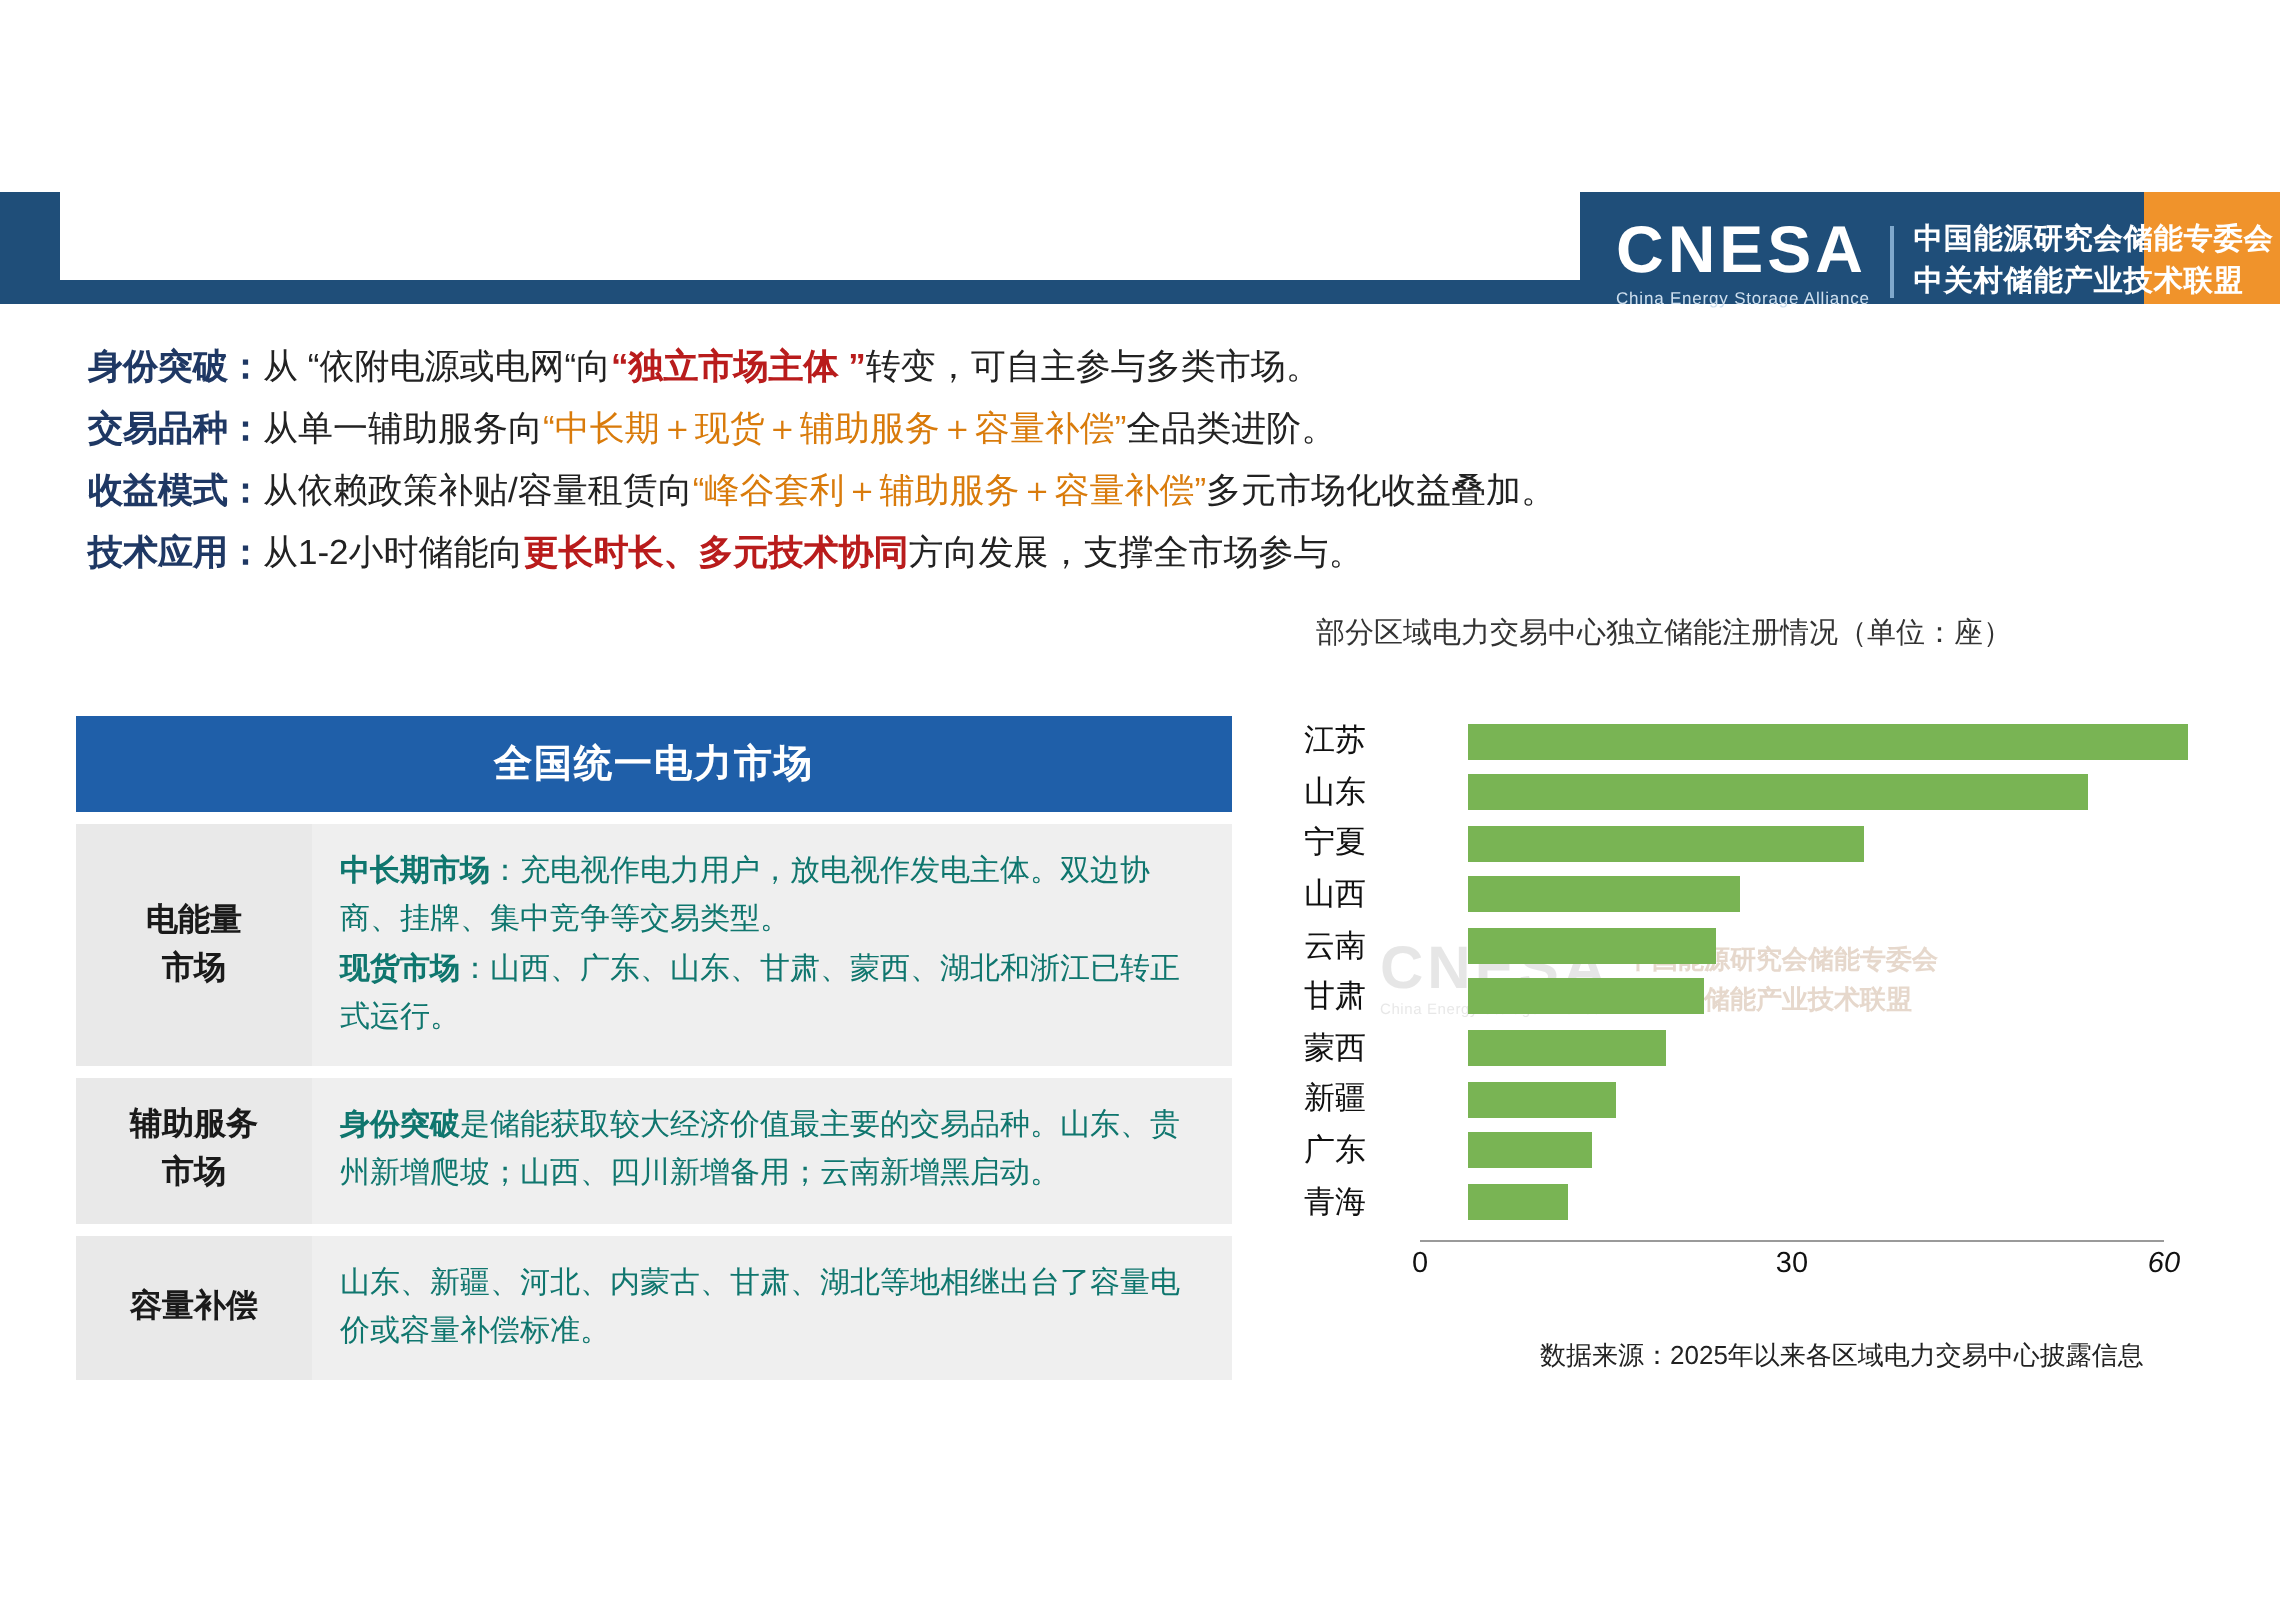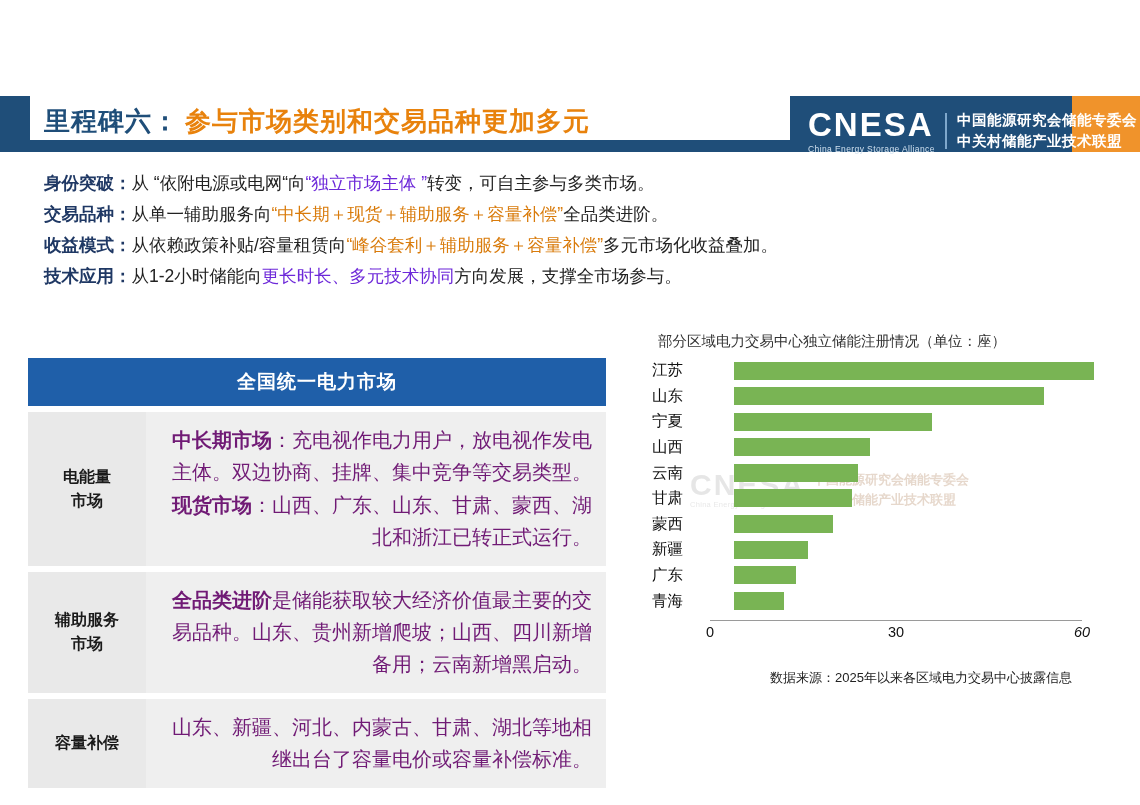--- a/index.html
+++ b/index.html
@@ -117,49 +117,49 @@
     font-size: 17.5px;
     color: #222222;
     line-height: 1.78;
     white-space: nowrap;
   }
   .blabel {
     font-weight: bold;
     color: #1f3864;
   }
   .bq {
-    font-weight: normal;
-    color: #6d28d9;
+    font-weight: bold;
+    color: #b91c1c;
   }
   .bor {
     font-weight: normal;
     color: #d97b0b;
   }
   .bnormal { color: #222222; }
 
   
   .cap-left {
     position: absolute;
     left: 190px;
     top: 318px;
     font-size: 14.5px;
     color: #333333;
   }
   .cap-right {
     position: absolute;
     left: 658px;
-    top: 332px;
+    top: 307px;
     font-size: 14.5px;
     color: #333333;
   }
 
   
   .table {
     position: absolute;
-    left: 28px;
+    left: 38px;
     top: 358px;
     width: 578px;
   }
   .t-head {
     background: #1f5fa9;
     color: #ffffff;
     font-size: 19px;
     font-weight: bold;
     text-align: center;
     padding: 11px 0;
@@ -179,24 +179,23 @@
     font-size: 16px;
     font-weight: bold;
     color: #1a1a1a;
     line-height: 1.5;
     flex-direction: column;
   }
   .t-right {
     flex: 1;
     background: #efefef;
     padding: 12px 14px;
-    font-size: 20px;
-    color: #701a75;
+    font-size: 15px;
+    color: #0f766e;
     line-height: 1.62;
-    text-align: right;
   }
   .t-right b { font-weight: bold; }
 
   
   .chart-box {
     position: absolute;
     left: 648px;
     top: 352px;
     width: 462px;
     height: 300px;
@@ -308,24 +307,20 @@
 <body>
 
 <div id="slide">
 
   <div class="header-bar">
     <div class="header-blue"></div>
     <div class="header-orange"></div>
     <div class="header-white"></div>
   </div>
 
-  <div class="title-row">
-    <span class="title-blue">里程碑六：</span>
-    <span class="title-orange">参与市场类别和交易品种更加多元</span>
-  </div>
 
   <div class="logo-wrap">
     <div>
       <div class="logo-cnesa">CNESA</div>
       <div class="logo-cnesa-sub">China Energy Storage Alliance</div>
     </div>
     <div class="logo-div"></div>
     <div>
       <div class="logo-cn">中国能源研究会储能专委会</div>
       <div class="logo-cn">中关村储能产业技术联盟</div>
@@ -370,21 +365,21 @@
             <div>电能量</div>
             <div>市场</div>
           </div>
           <div class="t-right"><b>中长期市场</b>：充电视作电力用户，放电视作发电主体。双边协商、挂牌、集中竞争等交易类型。<br><b>现货市场</b>：山西、广东、山东、甘肃、蒙西、湖北和浙江已转正式运行。</div>
         </div>
         <div class="t-row">
           <div class="t-left">
             <div>辅助服务</div>
             <div>市场</div>
           </div>
-          <div class="t-right"><b>全品类进阶</b>是储能获取较大经济价值最主要的交易品种。山东、贵州新增爬坡；山西、四川新增备用；云南新增黑启动。</div>
+          <div class="t-right"><b>身份突破</b>是储能获取较大经济价值最主要的交易品种。山东、贵州新增爬坡；山西、四川新增备用；云南新增黑启动。</div>
         </div>
         <div class="t-row">
           <div class="t-left">
             <div>容量补偿</div>
           </div>
           <div class="t-right">山东、新疆、河北、内蒙古、甘肃、湖北等地相继出台了容量电价或容量补偿标准。</div>
         </div>
       </div>
   </div>
 

